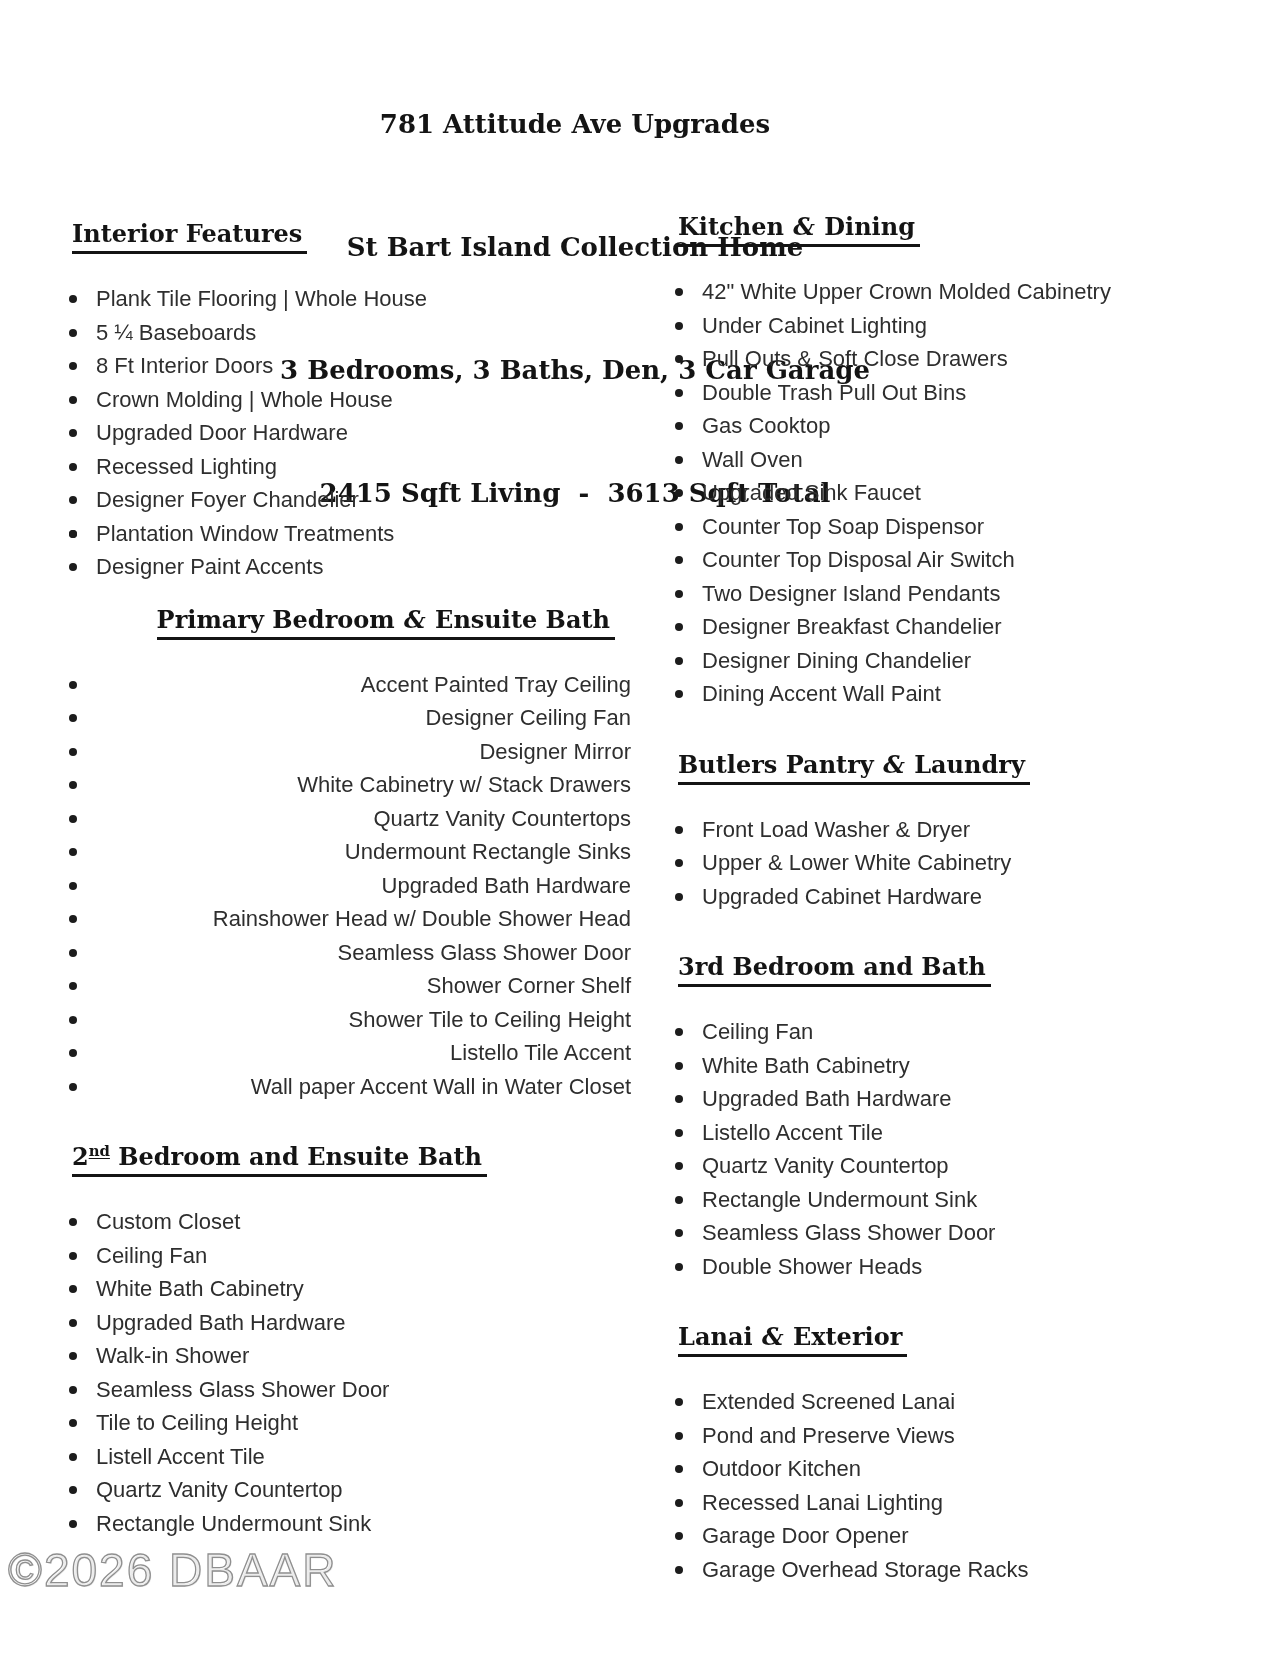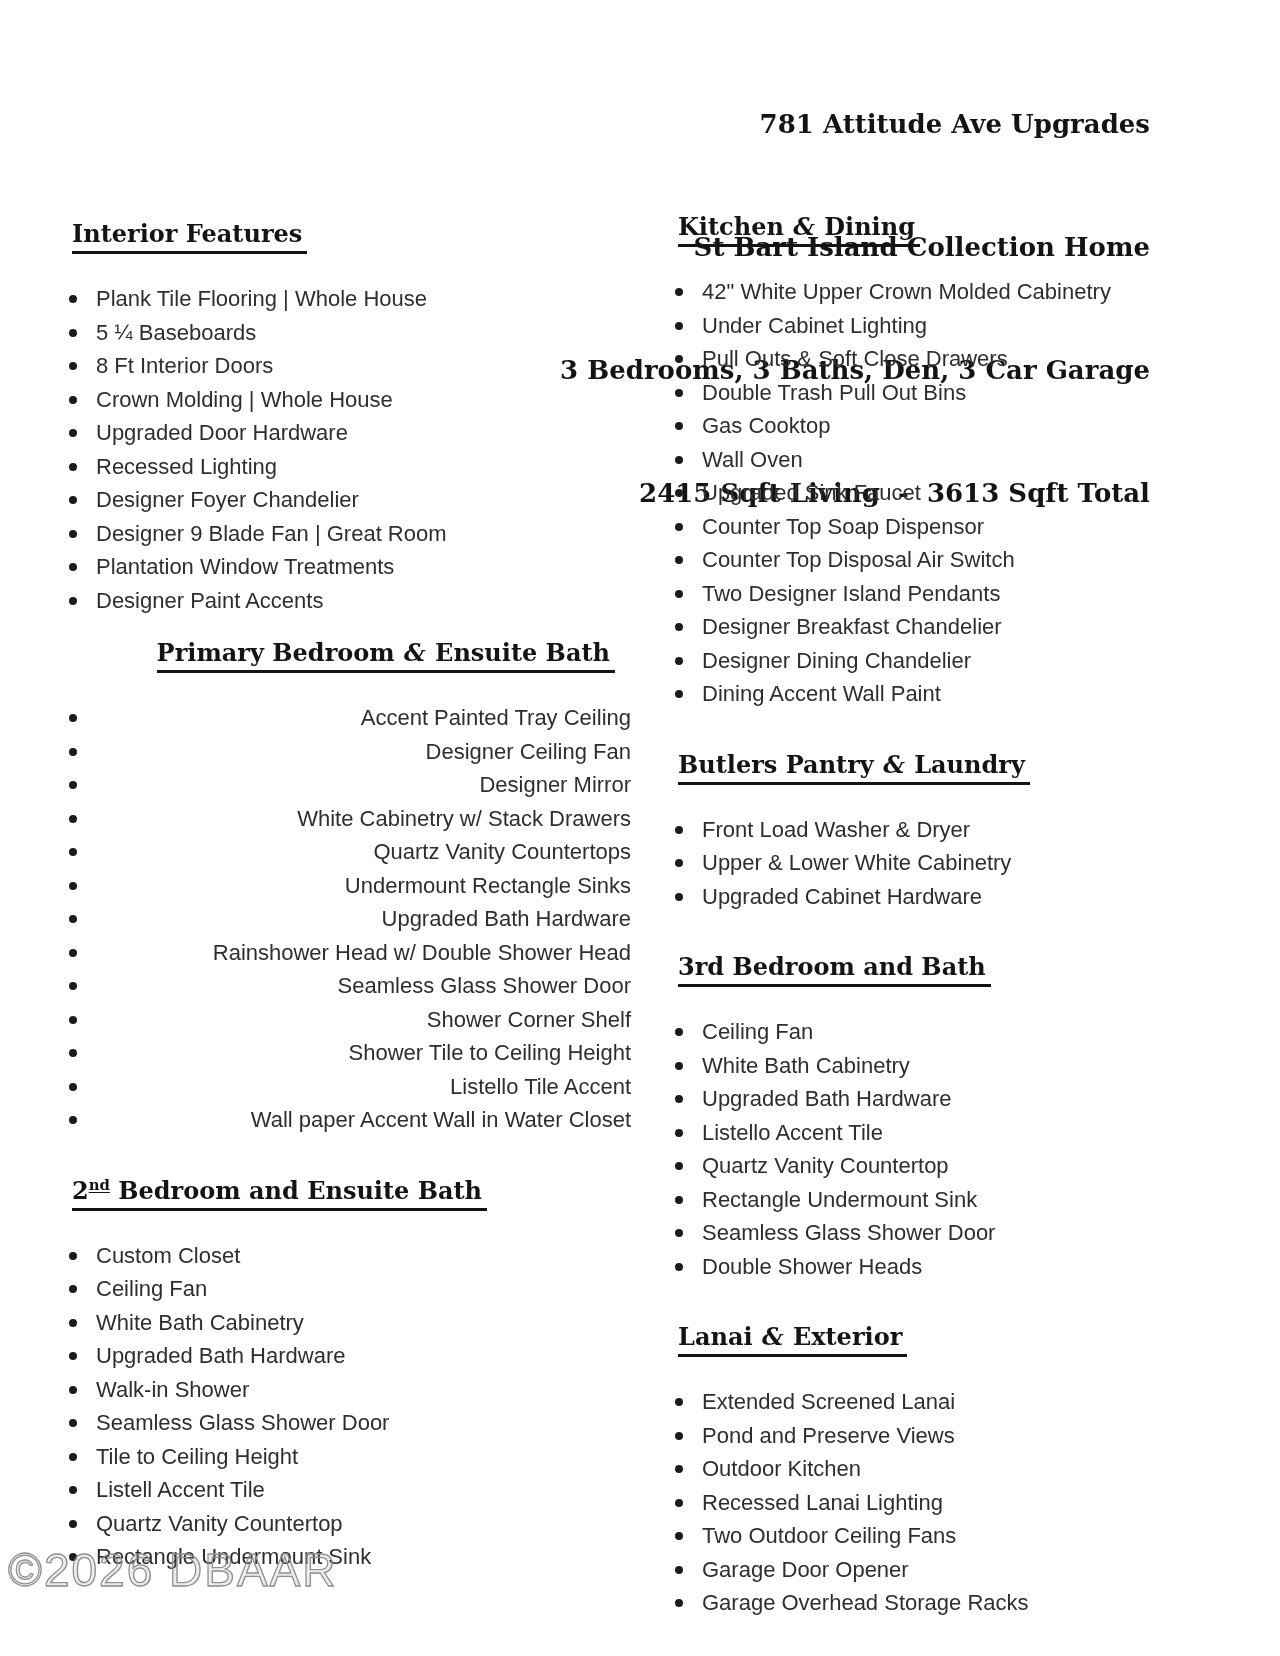--- a/index.html
+++ b/index.html
@@ -15,21 +15,21 @@
     background:var(--background,#fff);
     font-family:"Liberation Sans","DejaVu Sans",sans-serif;
     position:relative;overflow:hidden;
     color:var(--text,#2e2e2e);
   }
   .page{position:absolute;inset:0;}
 
   
   .title-block{
     position:absolute;top:22px;left:0;width:1150px;
-    text-align:right;
+    text-align:center;
     font-family:"DejaVu Serif","Liberation Serif",serif;
     font-weight:700;
     font-size:26px;line-height:41px;
     color:var(--heading,#141414);
     white-space:pre-wrap;
   }
 
   
   .col{position:absolute;}
   .col-left{left:56px;top:202px;width:575px;}
@@ -105,21 +105,21 @@
 
   <div class="col col-left" id="col-left">
       <section class="section"><h2>Interior Features</h2><ul>
           <li><span class="bullet"></span><span>Plank Tile Flooring | Whole House</span></li>
           <li><span class="bullet"></span><span>5 ¼ Baseboards</span></li>
           <li><span class="bullet"></span><span>8 Ft Interior Doors</span></li>
           <li><span class="bullet"></span><span>Crown Molding | Whole House</span></li>
           <li><span class="bullet"></span><span>Upgraded Door Hardware</span></li>
           <li><span class="bullet"></span><span>Recessed Lighting</span></li>
           <li><span class="bullet"></span><span>Designer Foyer Chandelier</span></li>
-          <li><span class="bullet"></span><span>Designer 9 Blade Fan | Great Room</span></li>
+          <li><span class="bullet"></span></li>
           <li><span class="bullet"></span><span>Plantation Window Treatments</span></li>
           <li><span class="bullet"></span><span>Designer Paint Accents</span></li>
         </ul></section>
       <section class="section tight"><h2>Primary Bedroom <span class="amp">&amp;</span> Ensuite Bath</h2><ul>
           <li><span class="bullet"></span><span>Accent Painted Tray Ceiling</span></li>
           <li><span class="bullet"></span><span>Designer Ceiling Fan</span></li>
           <li><span class="bullet"></span><span>Designer Mirror</span></li>
           <li><span class="bullet"></span><span>White Cabinetry w/ Stack Drawers</span></li>
           <li><span class="bullet"></span><span>Quartz Vanity Countertops</span></li>
           <li><span class="bullet"></span><span>Undermount Rectangle Sinks</span></li>
@@ -173,21 +173,20 @@
           <li><span class="bullet"></span><span>Quartz Vanity Countertop</span></li>
           <li><span class="bullet"></span><span>Rectangle Undermount Sink</span></li>
           <li><span class="bullet"></span><span>Seamless Glass Shower Door</span></li>
           <li><span class="bullet"></span><span>Double Shower Heads</span></li>
         </ul></section>
       <section class="section"><h2>Lanai <span class="amp">&amp;</span> Exterior</h2><ul>
           <li><span class="bullet"></span><span>Extended Screened Lanai</span></li>
           <li><span class="bullet"></span><span>Pond and Preserve Views</span></li>
           <li><span class="bullet"></span><span>Outdoor Kitchen</span></li>
           <li><span class="bullet"></span><span>Recessed Lanai Lighting</span></li>
-          <li><span class="bullet"></span><span>Two Outdoor Ceiling Fans</span></li>
           <li><span class="bullet"></span><span>Garage Door Opener</span></li>
           <li><span class="bullet"></span><span>Garage Overhead Storage Racks</span></li>
         </ul></section>
     </div>
 
   <div class="watermark">©2026 DBAAR</div>
 
 </div>
 
 </body></html>

